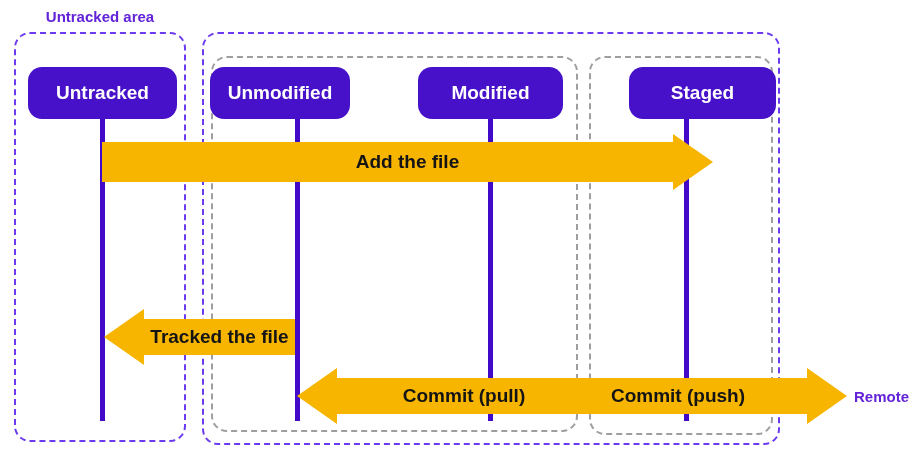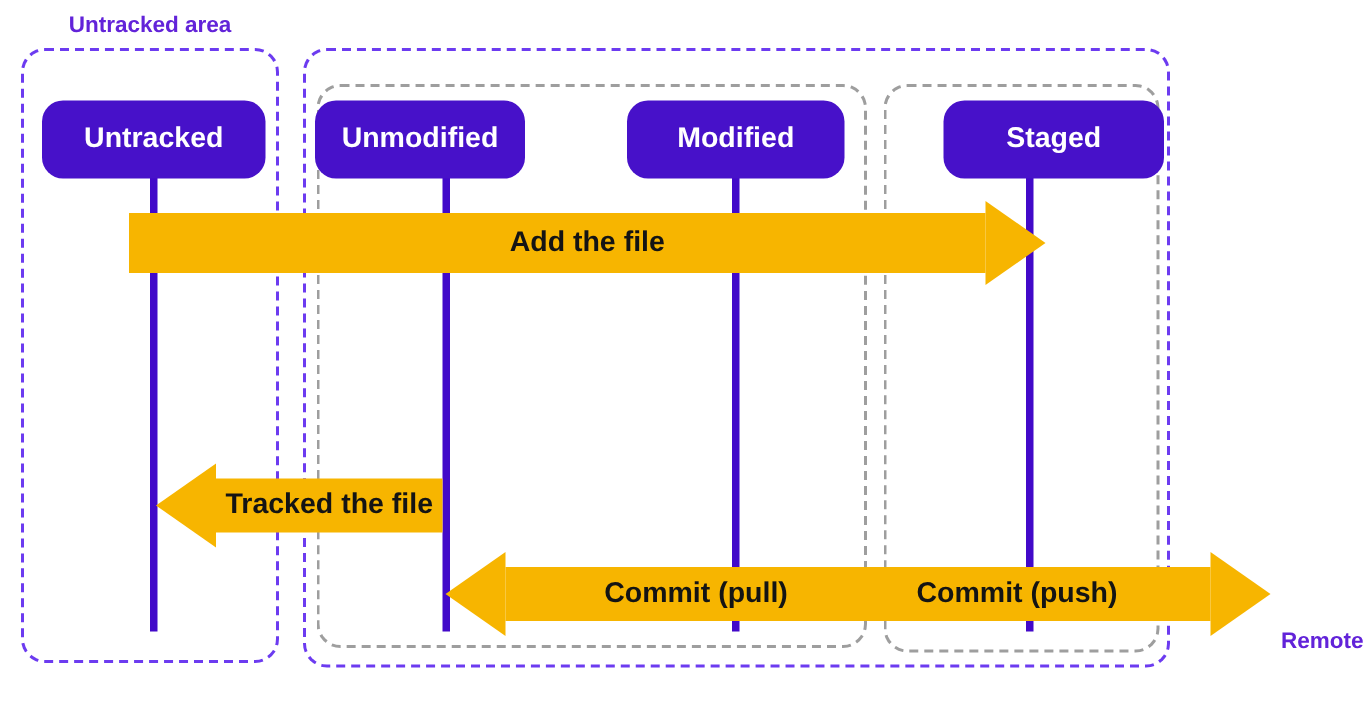--- a/index.html
+++ b/index.html
@@ -31,21 +31,21 @@
   .arrow .head.right{right:0;border-left:40px solid var(--arrow-orange);}
   .arrow .head.left{left:0;border-right:40px solid var(--arrow-orange);}
   .arrow .alabel{
     position:absolute;top:0;height:56px;display:flex;align-items:center;justify-content:center;
     color:var(--arrow-text);font-weight:700;font-size:19px;white-space:nowrap;
   }
   .alabel.full{left:0;right:0;}
   .alabel.shaft-left{left:40px;right:0;}
   .alabel.point{transform:translateX(-50%);}
 
-  .remote{position:absolute;color:var(--label-purple);font-weight:700;font-size:15px;margin-top:31px;}
+  .remote{position:absolute;color:var(--label-purple);font-weight:700;font-size:15px;}
 </style>
 </head>
 <body>
 
 <div class="stage" style="--box-purple: #4711c9; --line-purple: #4209c9; --dash-purple: #6c3bf0; --label-purple: #6223d9; --dash-gray: #9e9e9e; --label-gray: #8a8a8a; --arrow-orange: #f7b500; --arrow-text: #141414;">
 
   <div class="area-label purple" style="left:14px;top:8px;width:172px;">Untracked area</div>
 
   <div class="area purple" style="left:14px;top:32px;width:168px;height:406px;"></div>
   <div class="area purple" style="left:202px;top:32px;width:574px;height:409px;"></div>
@@ -55,21 +55,21 @@
   <div class="vline" style="left:100px;"></div>
   <div class="vline" style="left:295px;"></div>
   <div class="vline" style="left:488px;"></div>
   <div class="vline" style="left:684px;"></div>
 
   <div class="state-box" style="left:28px;width:149px;">Untracked</div>
   <div class="state-box" style="left:210px;width:140px;">Unmodified</div>
   <div class="state-box" style="left:418px;width:145px;">Modified</div>
   <div class="state-box" style="left:613px;width:147px;margin-left:16px;">Staged</div>
 
-  <div class="arrow" style="left:86px;top:134px;width:611px;">
+  <div class="arrow" style="left:102px;top:134px;width:611px;">
     <div class="shaft" style="left:0;right:40px;top:8px;height:40px;"></div>
     <div class="head right"></div>
     <div class="alabel full">Add the file</div>
   </div>
 
 
 
   <div class="arrow" style="left:104px;top:309px;width:191px;">
     <div class="shaft" style="left:40px;right:0;"></div>
     <div class="head left"></div>

